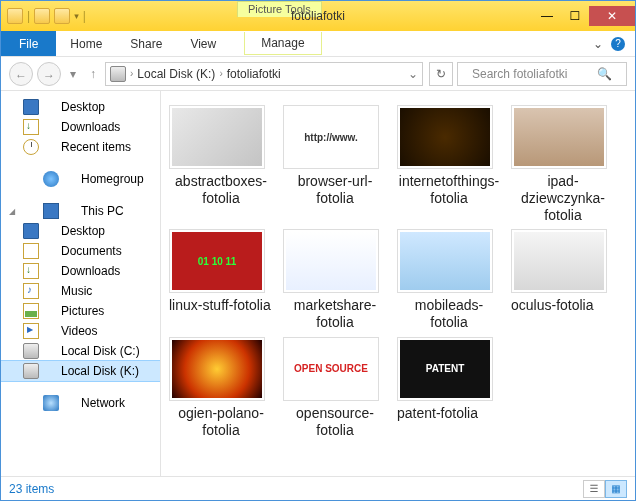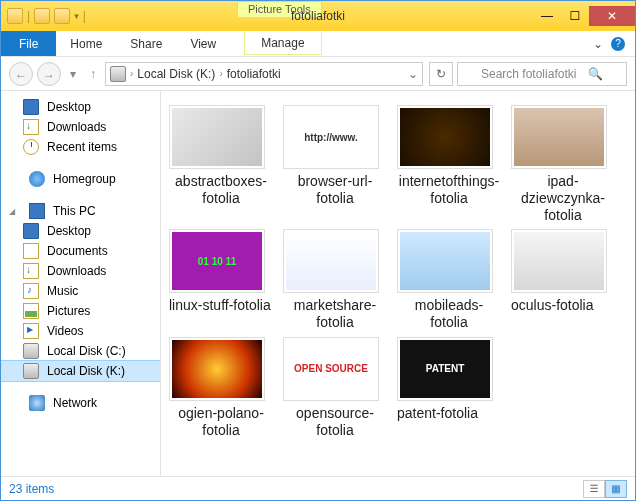--- a/index.html
+++ b/index.html
@@ -17,26 +17,26 @@
 .ribbon-tabs .tab { padding: 0 14px; color: #333; cursor: pointer; }
 .ribbon-tabs .ctxtab { border: 1px solid #e6f08e; border-top: none; padding: 4px 16px; background: #fff; margin-left: 4px; }
 .ribbon-tabs .right { margin-left: auto; display: flex; align-items: center; gap: 8px; padding-right: 10px; color: #1979ca; }
 .navbar { height: 34px; display: flex; align-items: center; padding: 4px 8px; gap: 4px; border-bottom: 1px solid #e3e3e3; }
 .navbtn { width: 24px; height: 24px; border-radius: 50%; border: 1px solid #ccc; display: flex; align-items: center; justify-content: center; color: #888; background: #f5f5f5; }
 .navbtn.small { border: none; background: none; width: 16px; }
 .breadcrumb { flex: 1; height: 24px; border: 1px solid #ccc; display: flex; align-items: center; padding: 0 4px; gap: 4px; }
 .breadcrumb .sep { color: #888; font-size: 10px; }
 .breadcrumb .seg { color: #333; }
 .refresh { width: 24px; height: 24px; border: 1px solid #ccc; display: flex; align-items: center; justify-content: center; margin-left: 2px; color: #666; }
-.searchbox { width: 170px; height: 24px; border: 1px solid #ccc; display: flex; align-items: center; padding: 0 23px; color: #888; }
+.searchbox { width: 170px; height: 24px; border: 1px solid #ccc; display: flex; align-items: center; padding: 0 14px; color: #888; }
 .searchbox .sicon { margin-left: auto; color: #555; }
 .body { flex: 1; display: flex; overflow: hidden; }
 .sidebar { width: 160px; border-right: 1px solid #e3e3e3; padding: 6px 0; overflow: hidden; position: relative; }
 .sb-group { margin-bottom: 12px; }
-.sb-item { display: flex; align-items: center; gap: 8px; padding: 2px 6px 2px 22px; cursor: pointer; white-space: nowrap; }
+.sb-item { display: flex; align-items: center; gap: 22px; padding: 2px 6px 2px 22px; cursor: pointer; white-space: nowrap; }
 .sb-head { padding-left: 8px; font-weight: normal; }
 .sb-head::before { content: "◢"; font-size: 8px; color: #888; margin-right: 4px; display: inline-block; width: 8px; }
 .sb-head.collapsed::before { content: "▷"; color: #fff; }
 .sb-item.sel { background: #cce8ff; outline: 1px solid #99d1ff; }
 .sb-ico { width: 16px; height: 16px; display: inline-block; }
 .content { flex: 1; overflow: auto; padding: 14px 8px; }
 .grid { display: flex; flex-wrap: wrap; gap: 6px 6px; }
 .thumb { width: 108px; display: flex; flex-direction: column; align-items: flex-start; }
 .thumb .imgbox { width: 96px; height: 64px; border: 1px solid #ddd; padding: 2px; background: #fff; display: flex; align-items: center; justify-content: center; overflow: hidden; }
 .thumb .imgbox .img { width: 100%; height: 100%; }
@@ -202,21 +202,21 @@
       <div class="lbl">internetofthings-fotolia</div>
     </div>
         <div class="thumb">
       <div class="imgbox">
             <div class="img" style="background:linear-gradient(#d9c4b0,#b89878)"></div>
           </div>
       <div class="lbl">ipad-dziewczynka-fotolia</div>
     </div>
         <div class="thumb">
       <div class="imgbox">
-            <div style="width:100%;height:100%;background:#a21caf;display:flex;align-items:center;justify-content:center;font-weight:bold;font-size:10px;color:#2bff3b;text-align:center;padding:2px">01 10 11</div>
+            <div style="width:100%;height:100%;background:#b91c1c;display:flex;align-items:center;justify-content:center;font-weight:bold;font-size:10px;color:#2bff3b;text-align:center;padding:2px">01 10 11</div>
           </div>
       <div class="lbl">linux-stuff-fotolia</div>
     </div>
         <div class="thumb">
       <div class="imgbox">
             <div class="img" style="background:linear-gradient(#fff,#e8f0ff)"></div>
           </div>
       <div class="lbl">marketshare-fotolia</div>
     </div>
         <div class="thumb">

